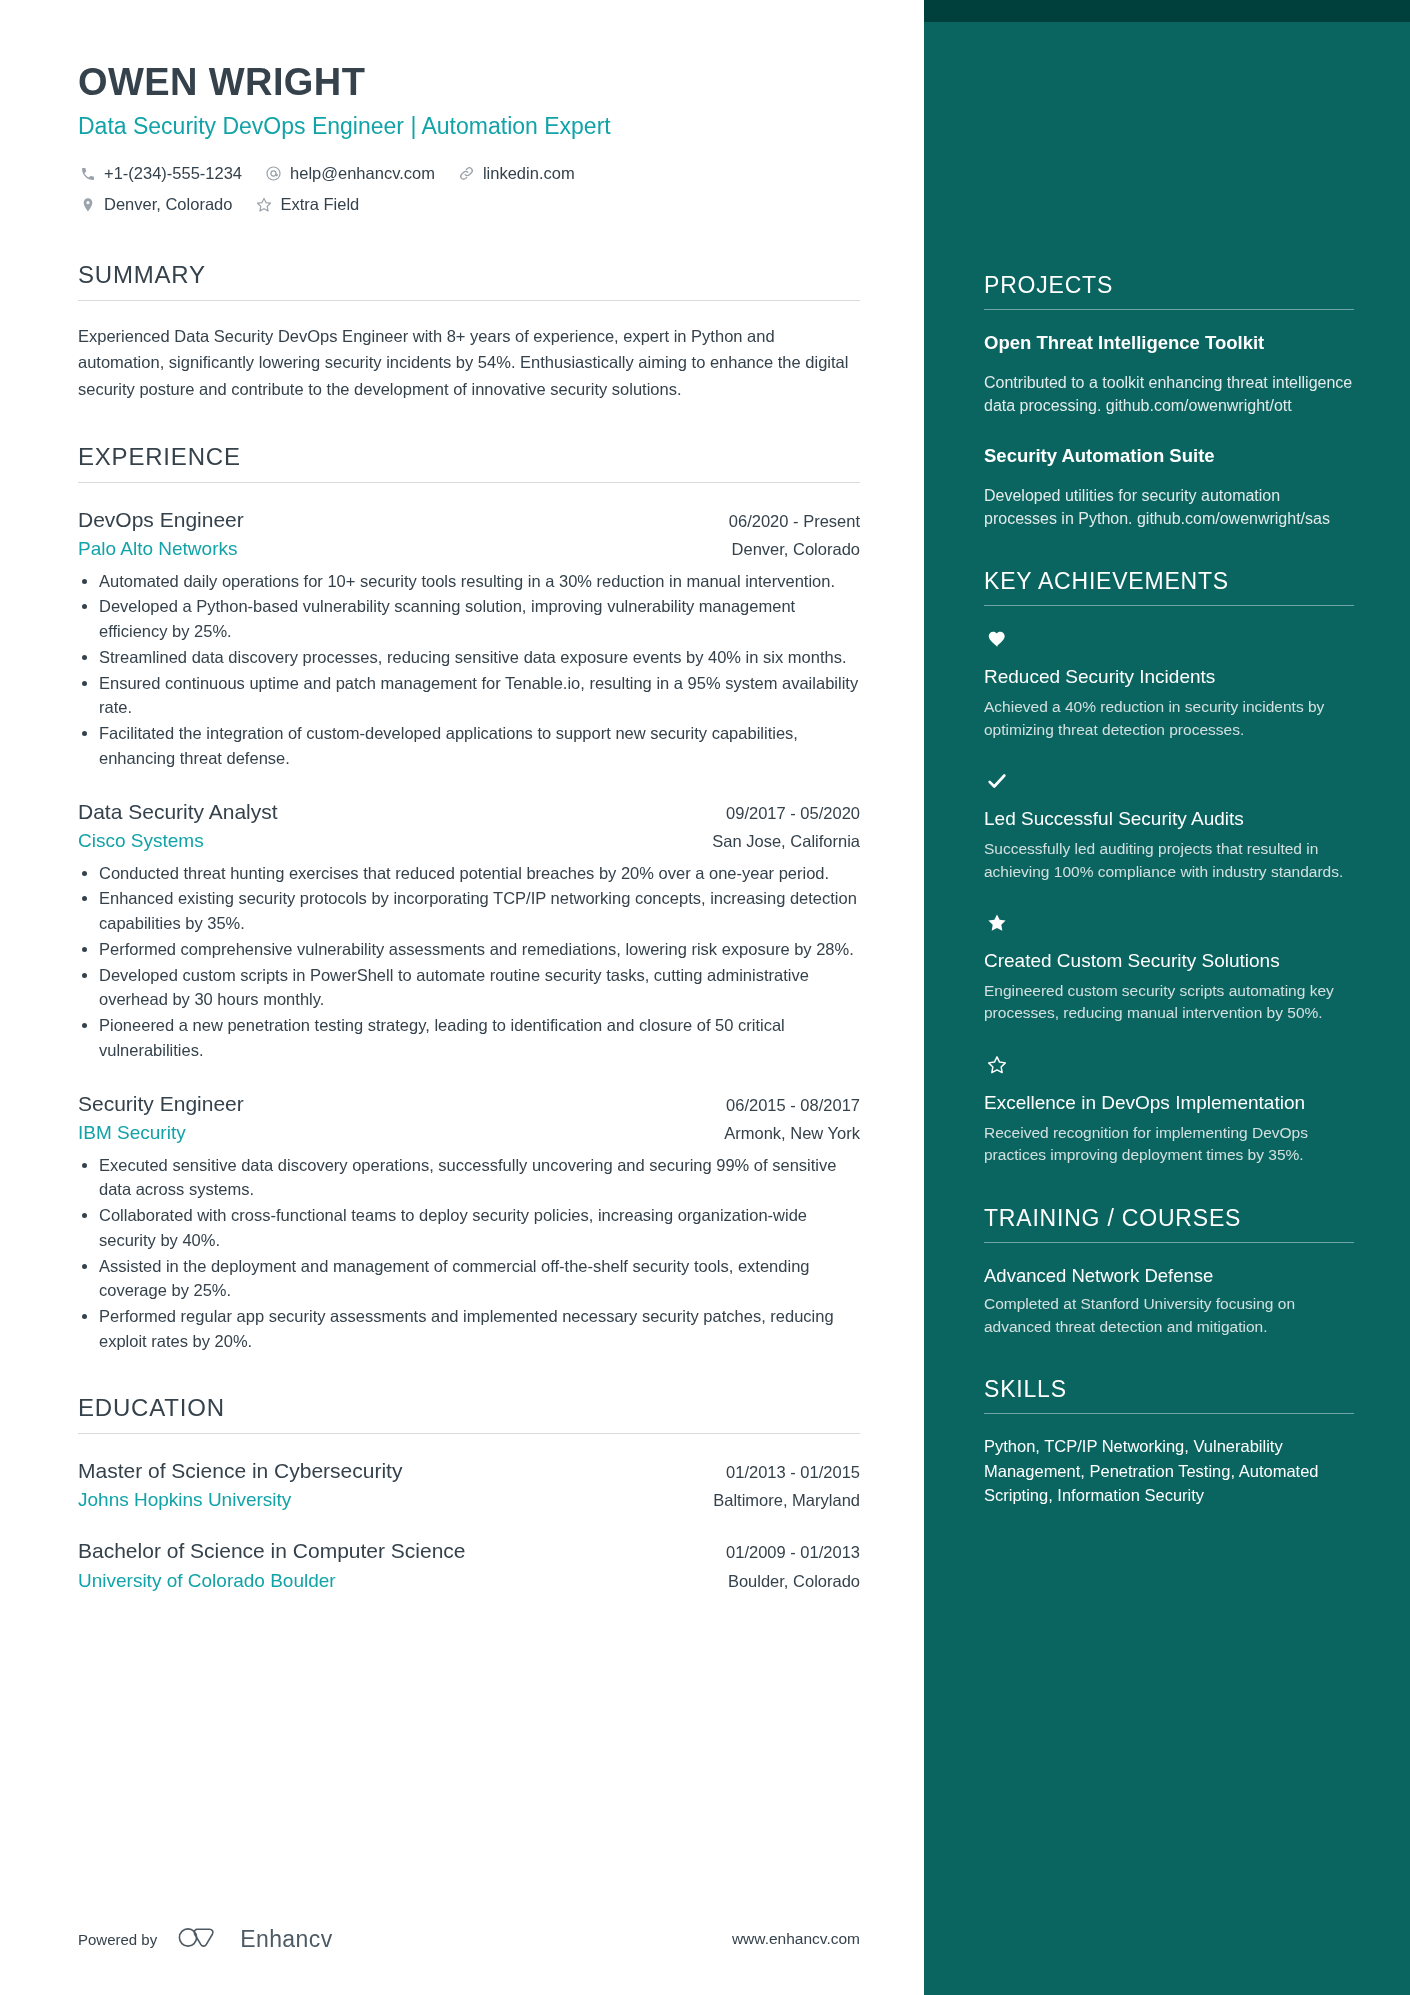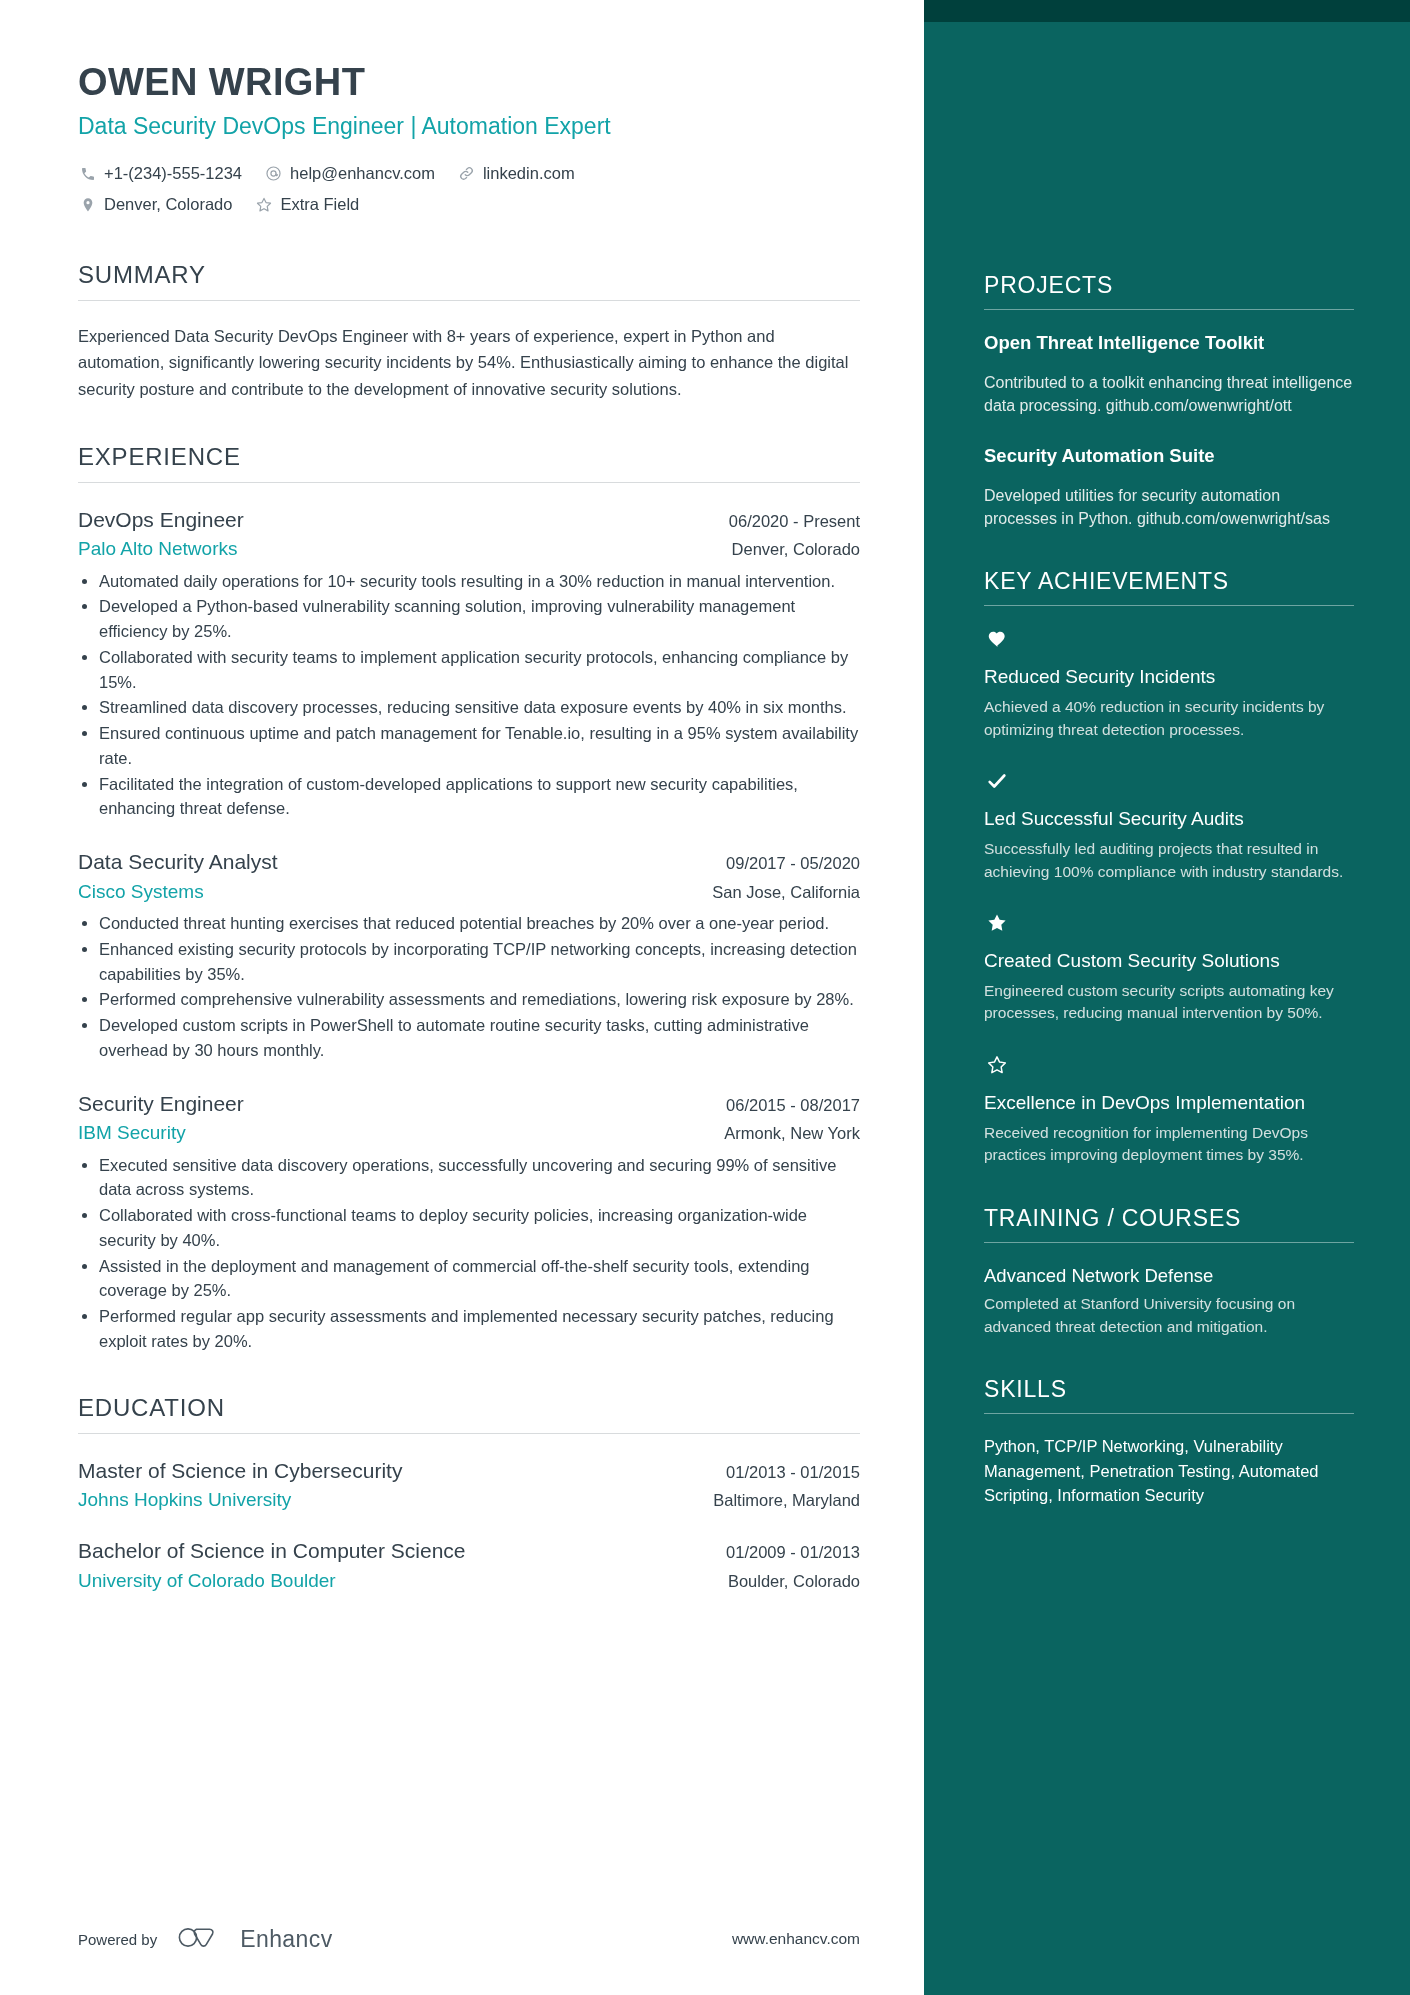--- a/index.html
+++ b/index.html
@@ -354,41 +354,41 @@
           <div class="entry-role">DevOps Engineer</div>
           <div class="entry-date">06/2020 - Present</div>
         </div>
         <div class="entry-line">
           <div class="entry-company">Palo Alto Networks</div>
           <div class="entry-loc">Denver, Colorado</div>
         </div>
         <ul class="bullets">
           <li>Automated daily operations for 10+ security tools resulting in a 30% reduction in manual intervention.</li>
           <li>Developed a Python-based vulnerability scanning solution, improving vulnerability management efficiency by 25%.</li>
-          <li>Collaborated with security teams to implement application security protocols, enhancing compliance by 15%.</li>
           <li>Streamlined data discovery processes, reducing sensitive data exposure events by 40% in six months.</li>
           <li>Ensured continuous uptime and patch management for Tenable.io, resulting in a 95% system availability rate.</li>
           <li>Facilitated the integration of custom-developed applications to support new security capabilities, enhancing threat defense.</li>
         </ul>
       </div>
 
       <div class="entry">
         <div class="entry-line">
           <div class="entry-role">Data Security Analyst</div>
           <div class="entry-date">09/2017 - 05/2020</div>
         </div>
         <div class="entry-line">
           <div class="entry-company">Cisco Systems</div>
           <div class="entry-loc">San Jose, California</div>
         </div>
         <ul class="bullets">
           <li>Conducted threat hunting exercises that reduced potential breaches by 20% over a one-year period.</li>
           <li>Enhanced existing security protocols by incorporating TCP/IP networking concepts, increasing detection capabilities by 35%.</li>
           <li>Performed comprehensive vulnerability assessments and remediations, lowering risk exposure by 28%.</li>
           <li>Developed custom scripts in PowerShell to automate routine security tasks, cutting administrative overhead by 30 hours monthly.</li>
+          <li>Pioneered a new penetration testing strategy, leading to identification and closure of 50 critical vulnerabilities.</li>
         </ul>
       </div>
 
       <div class="entry">
         <div class="entry-line">
           <div class="entry-role">Security Engineer</div>
           <div class="entry-date">06/2015 - 08/2017</div>
         </div>
         <div class="entry-line">
           <div class="entry-company">IBM Security</div>

